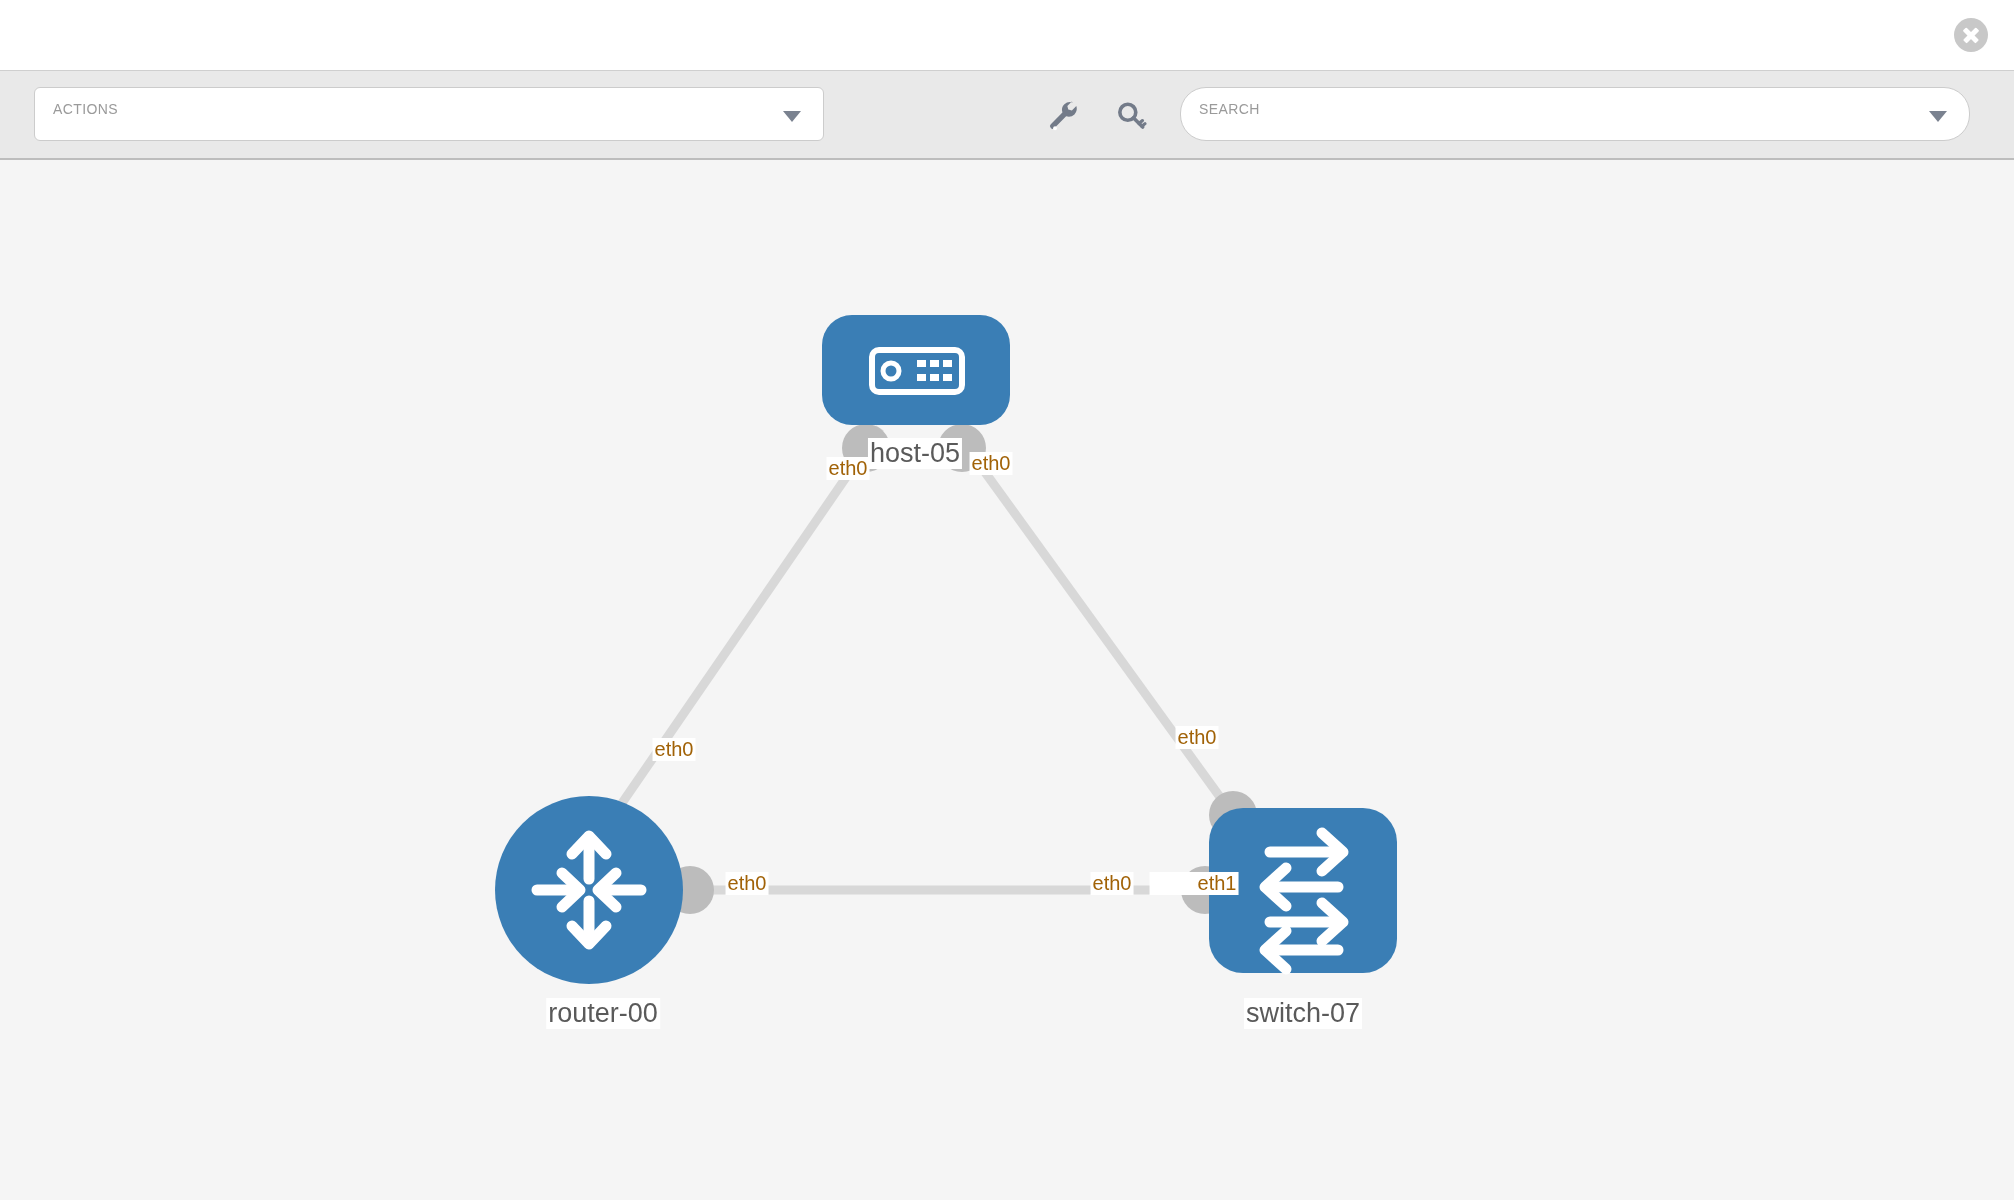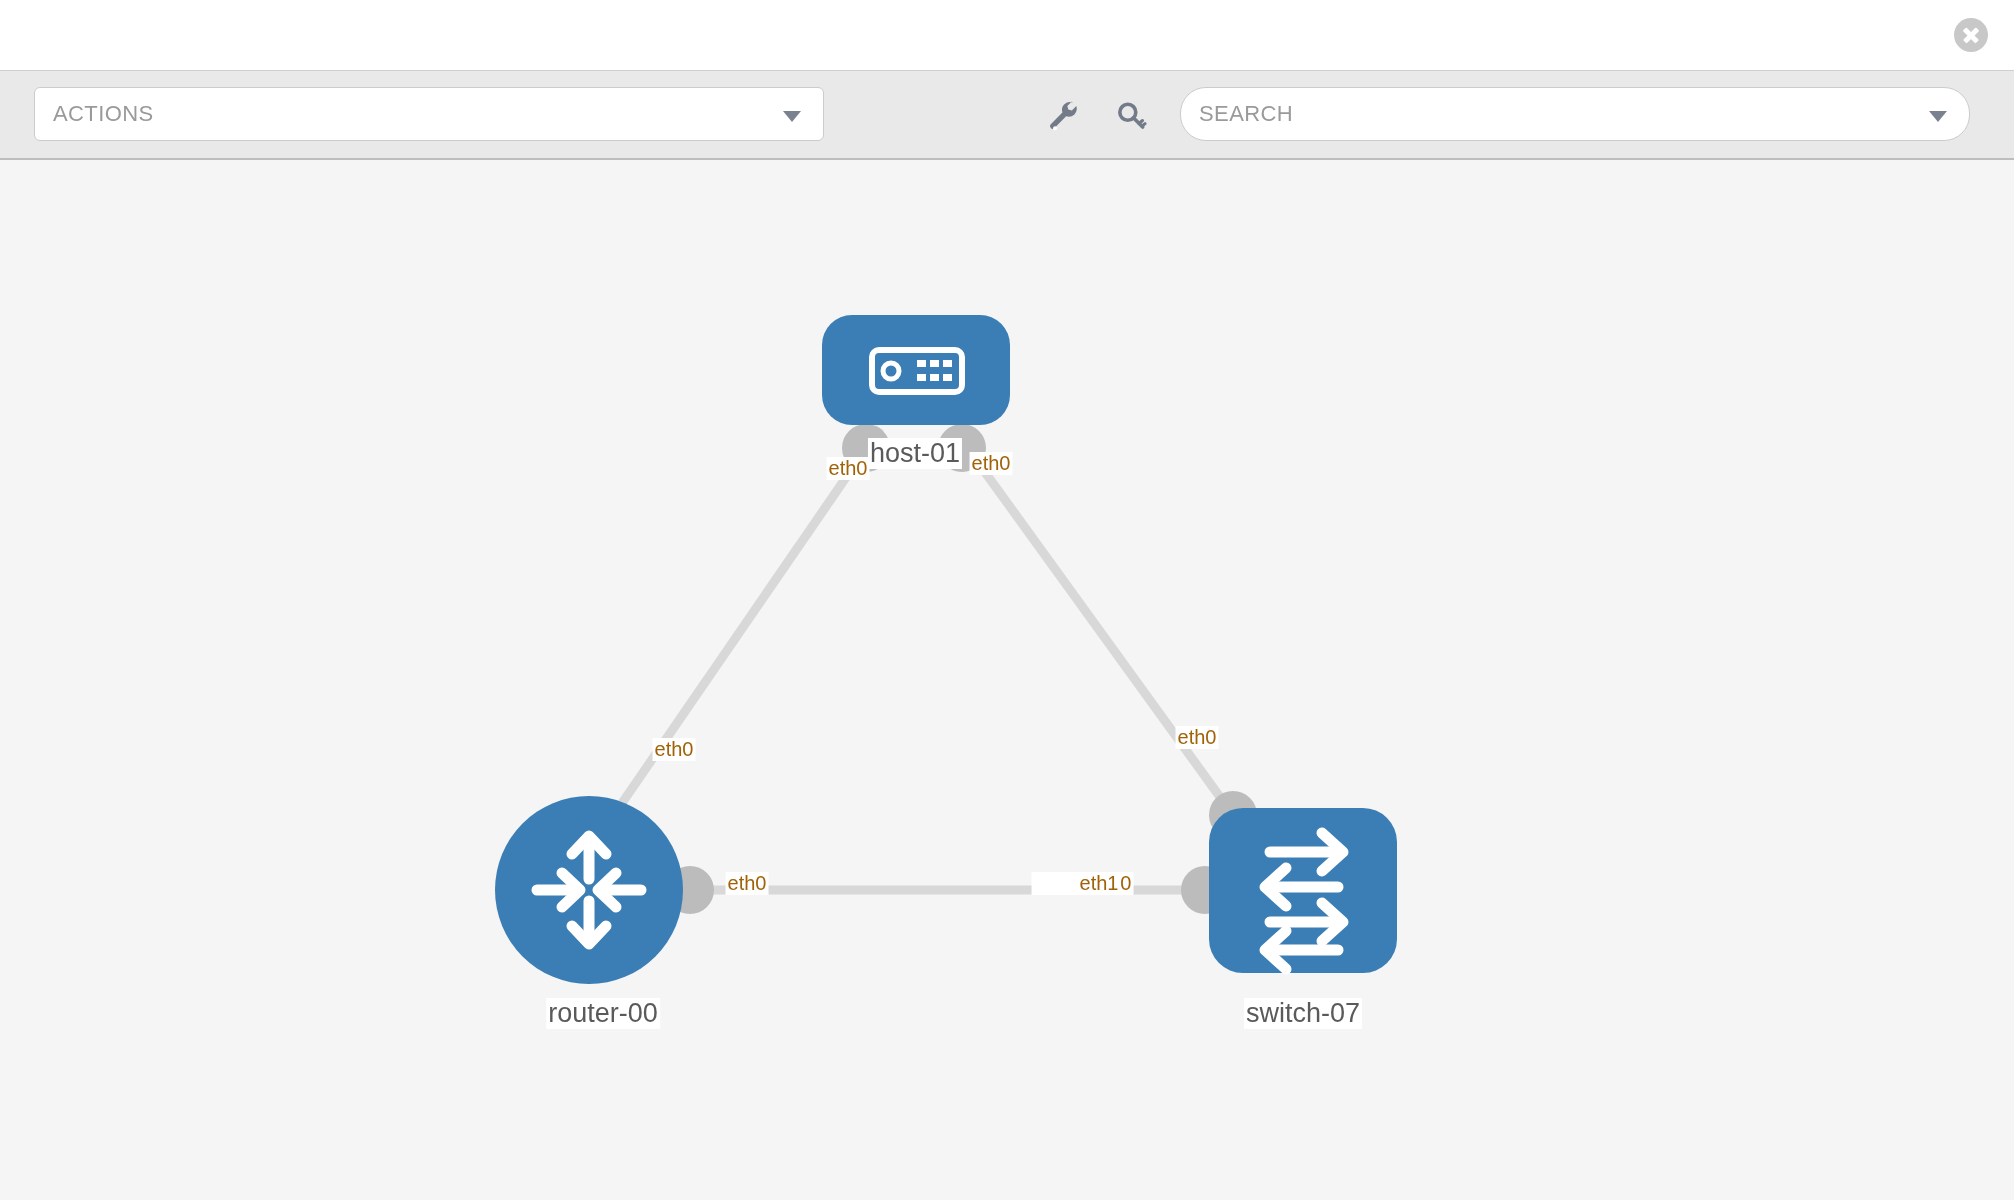--- a/index.html
+++ b/index.html
@@ -75,21 +75,21 @@
     box-sizing: border-box;
     background: #ffffff;
     border: 1px solid #cccccc;
     border-radius: 6px;
     height: 54px;
   }
   .select-box .sel-label {
     position: absolute;
     left: 18px;
     top: 13px;
-    font-size: 22px;
+    font-size: 14px;
     color: #9a9a9a;
     letter-spacing: 0.4px;
   }
   .caret {
     position: absolute;
     right: 22px;
     top: 23px;
     width: 0; height: 0;
     border-left: 9px solid transparent;
     border-right: 9px solid transparent;
@@ -248,19 +248,19 @@
       </g>
     </g>
   </svg>
 
   <div class="edge-label" style="left:848px; top:297px;">eth0</div>
   <div class="edge-label" style="left:991px; top:292px;">eth0</div>
   <div class="edge-label" style="left:674px; top:578px;">eth0</div>
   <div class="edge-label" style="left:1197px; top:566px;">eth0</div>
   <div class="edge-label" style="left:747px; top:712px;">eth0</div>
   <div class="edge-label" style="left:1112px; top:712px; transform:translateX(-50%);">eth0</div>
-  <div class="edge-label" style="left:1076px; top:712px;padding-left:48px;">eth1</div>
-
-  <div class="node-label" style="left:915px; top:278px;">host-01</div>
+  <div class="edge-label" style="left:1194px; top:712px;padding-left:48px;">eth1</div>
+
+  <div class="node-label" style="left:915px; top:278px;">host-05</div>
   <div class="node-label" style="left:589px; top:838px;margin-left:14px;">router-00</div>
   <div class="node-label" style="left:1303px; top:838px;">switch-07</div>
 
 </div>
 
 </body></html>

